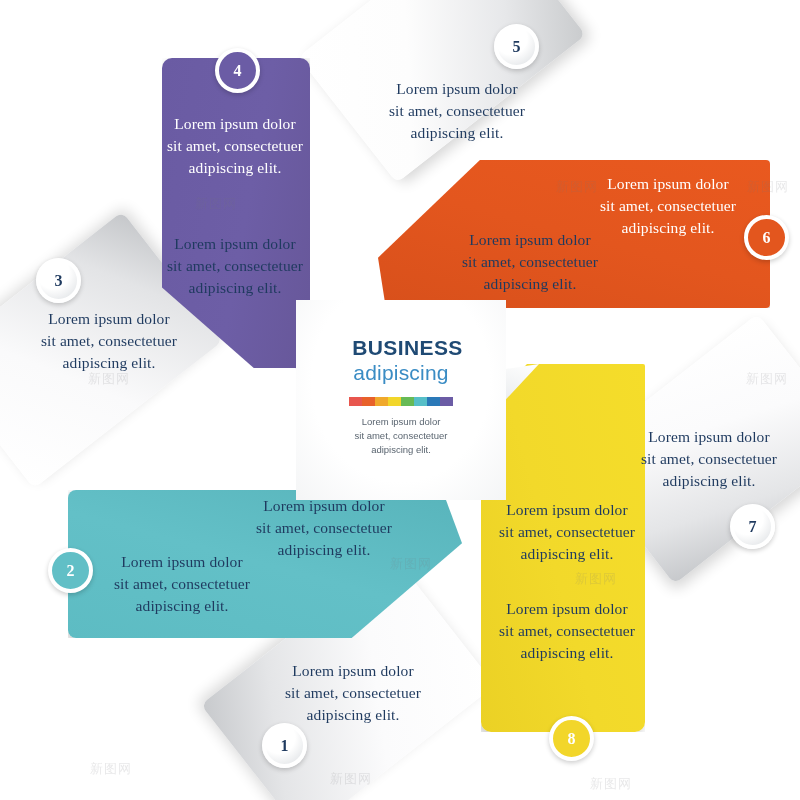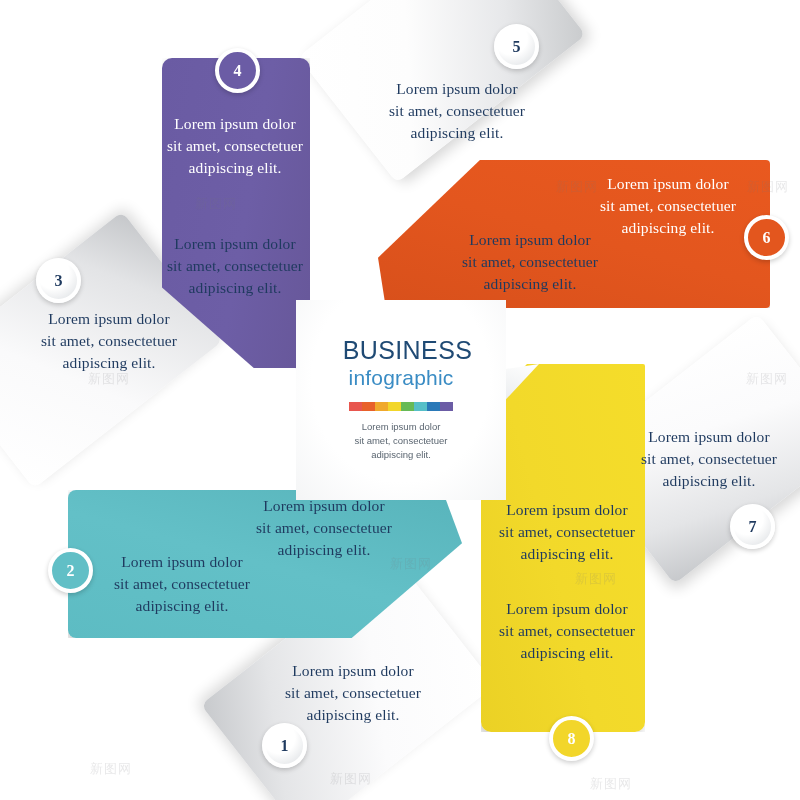--- a/index.html
+++ b/index.html
@@ -153,24 +153,24 @@
   #hub{
     left:296px;top:300px;width:210px;height:200px;
     background:radial-gradient(ellipse at 50% 40%,#ffffff 0%,#ffffff 60%,#f4f5f6 100%);
     z-index:40;
     display:flex;flex-direction:column;align-items:center;justify-content:flex-start;
     padding-top:36px;
     box-sizing:border-box;
   }
   #hub .t1{
     font-family:"Liberation Sans", sans-serif;
-    font-size:25px;
+    font-size:21px;
     letter-spacing:.4px;
     color:#1f4a74;
-    font-weight:400;
+    font-weight:700;
     margin-left:13px;
   }
   #hub .t2{
     font-family:"Liberation Sans", sans-serif;
     font-size:21px;
     color:#3a8cc4;
     margin-top:1px;
     letter-spacing:.2px;
   }
   #swatches{
@@ -253,21 +253,21 @@
   <div class="shape" id="rib8fold"></div>
   <div class="txt navy" style="left:492px;top:499px;width:150px;z-index:50;">Lorem ipsum dolor
 sit amet, consectetuer
 adipiscing elit.</div>
   <div class="txt navy" style="left:492px;top:598px;width:150px;z-index:50;">Lorem ipsum dolor
 sit amet, consectetuer
 adipiscing elit.</div>
 
   <div class="shape" id="hub">
     <div class="t1">BUSINESS</div>
-    <div class="t2">infographic</div>
+    <div class="t2">adipiscing</div>
     <div id="swatches">
         <i style="background: rgb(232, 86, 78);"></i>
         <i style="background: rgb(232, 97, 42);"></i>
         <i style="background: rgb(240, 169, 44);"></i>
         <i style="background: rgb(242, 214, 42);"></i>
         <i style="background: rgb(103, 186, 86);"></i>
         <i style="background: rgb(86, 191, 200);"></i>
         <i style="background: rgb(42, 121, 184);"></i>
         <i style="background: rgb(107, 92, 165);"></i>
       </div>

